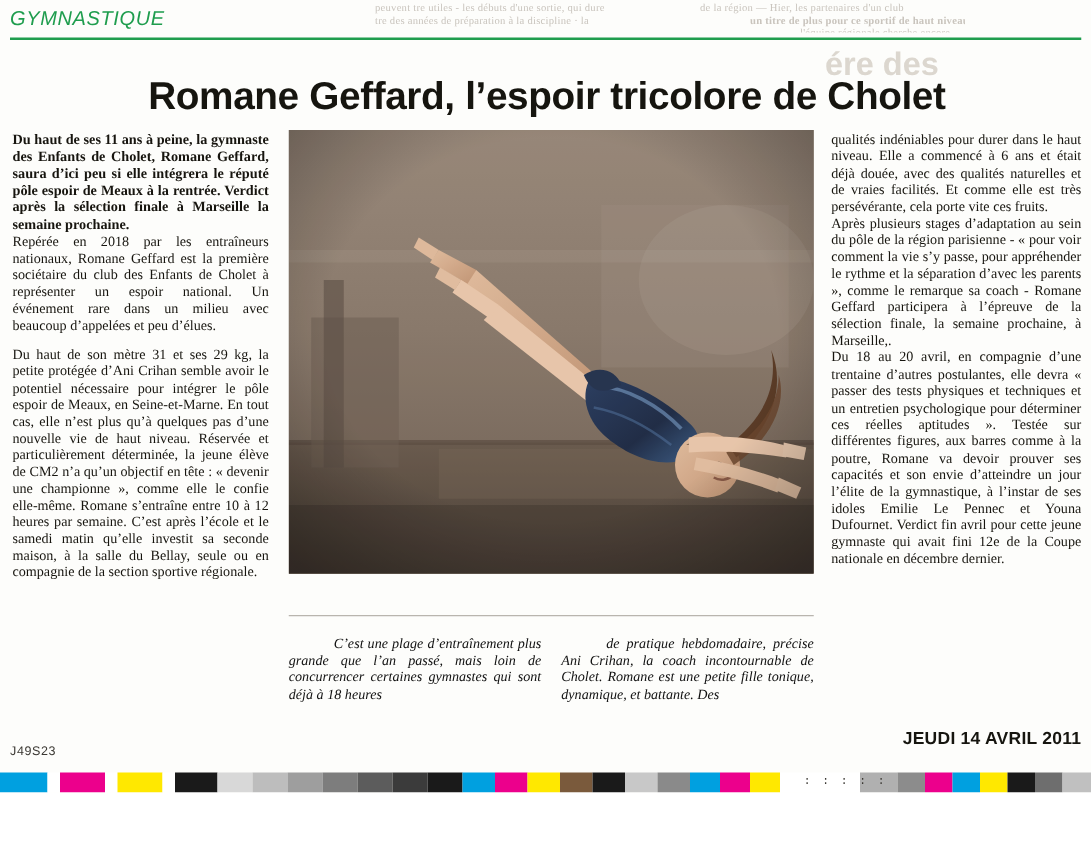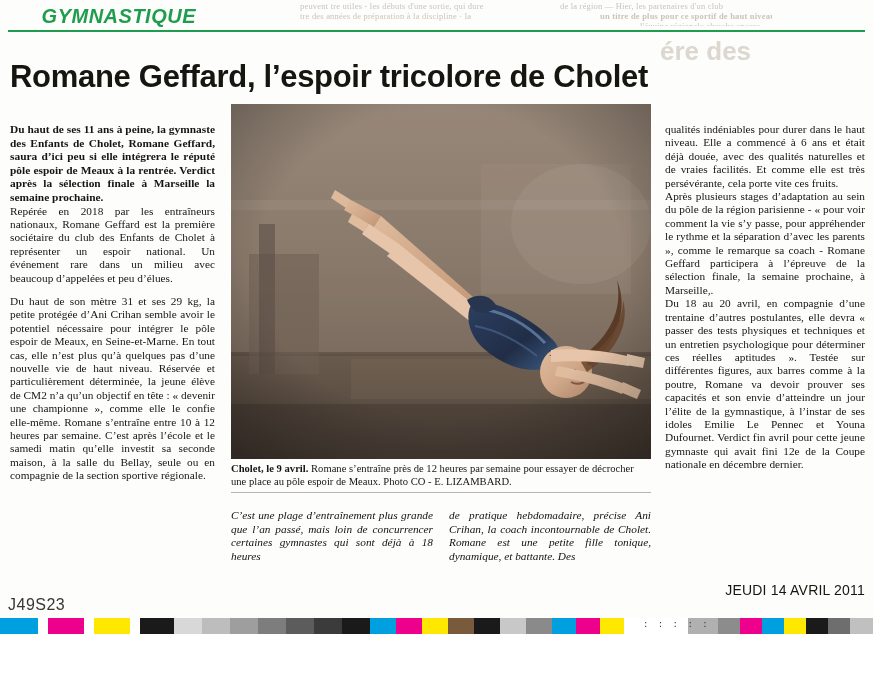--- a/index.html
+++ b/index.html
@@ -38,55 +38,55 @@
   }
   .bleed span { position: absolute; white-space: nowrap; }
 
   .rubric-wrap {
     position: absolute;
     left: 8px; top: 5px;
     width: 188px;
   }
   .rubric {
     font-family: "Liberation Sans", sans-serif;
-    font-weight: bold;
+    font-weight: normal;
     font-style: italic;
-    font-size: 20px;
+    font-size: 16px;
     letter-spacing: 0.5px;
     color: #1f9d4e;
     line-height: 22px;
-    text-align: right;
   }
   .rubric-rule {
     position: absolute;
     left: 8px; top: 30px;
     width: 857px; height: 2px;
     background: #1f9d4e;
   }
 
   .headline {
     position: absolute;
     left: 10px; top: 38px;
     width: 855px;
     font-family: "Liberation Sans", sans-serif;
     font-weight: bold;
     font-size: 31px;
     line-height: 36px;
     letter-spacing: -0.3px;
     color: #16150f;
+    text-align: center;
   }
 
   .col {
     position: absolute;
     font-size: 11.3px;
     line-height: 13.4px;
     text-align: justify;
     color: #17150f;
   }
-  .col p { margin: 17px 0 0 0; }
+  .col p { margin: 0 0 0 0; }
   .col p + p { margin-top: 0px; }
 
   .col-left {
     left: 10px; top: 106px;
     width: 205px;
   }
   .lead {
     font-weight: bold;
     font-size: 11.4px;
     line-height: 13.6px;
@@ -139,36 +139,36 @@
     width: 420px;
     display: flex;
     gap: 16px;
   }
   .mid-col {
     width: 202px;
     font-size: 11.3px;
     line-height: 13.4px;
     text-align: justify;
   }
-  .mid-col i { font-style: italic; }
+  .mid-col i { font-style: italic; margin-left: 36px; }
 
   .dateline {
     position: absolute;
     right: 8px; top: 582px;
     font-family: "Liberation Sans", sans-serif;
-    font-weight: normal;
+    font-weight: bold;
     font-size: 14px;
     color: #16150f;
     letter-spacing: 0.2px;
   }
   .folio {
     position: absolute;
     left: 8px; top: 596px;
     font-family: "Liberation Sans", sans-serif;
-    font-size: 16px;
+    font-size: 10px;
     color: #3a3732;
     letter-spacing: 0.5px;
   }
 
   .colorbar {
     position: absolute;
     left: 0; top: 618px;
     width: 873px; height: 16px;
   }
   .swatch { position: absolute; top: 0; height: 16px; }
@@ -287,23 +287,20 @@
 
         <path d="M396 250 L414 254 L412 264 L395 261 Z" fill="#f2d2b6"></path>
         <path d="M392 278 L410 286 L406 295 L389 288 Z" fill="#e9c6a8"></path>
       </g>
 
       <rect x="0" y="0" width="420" height="355" fill="url(#vig)"></rect>
       <rect x="0" y="0" width="420" height="355" fill="#6a5c4e" opacity="0.06"></rect>
     </svg>
   </div>
 
-  <div class="caption">
-    <b>Cholet, le 9 avril.</b><span> Romane s’entraîne près de 12 heures par semaine pour essayer de décrocher une place au pôle espoir de Meaux. Photo CO - E. LIZAMBARD.</span>
-  </div>
   <div class="cap-rule"></div>
 
   <div class="mid-cols">
     <div class="mid-col">
       <p><i>C’est une plage d’entraînement plus grande que l’an passé, mais loin de concurrencer certaines gymnastes qui sont déjà à 18 heures</i></p>
     </div>
     <div class="mid-col">
       <p><i>de pratique hebdomadaire, précise Ani Crihan, la coach incontournable de Cholet. Romane est une petite fille tonique, dynamique, et battante. Des</i></p>
     </div>
   </div>

